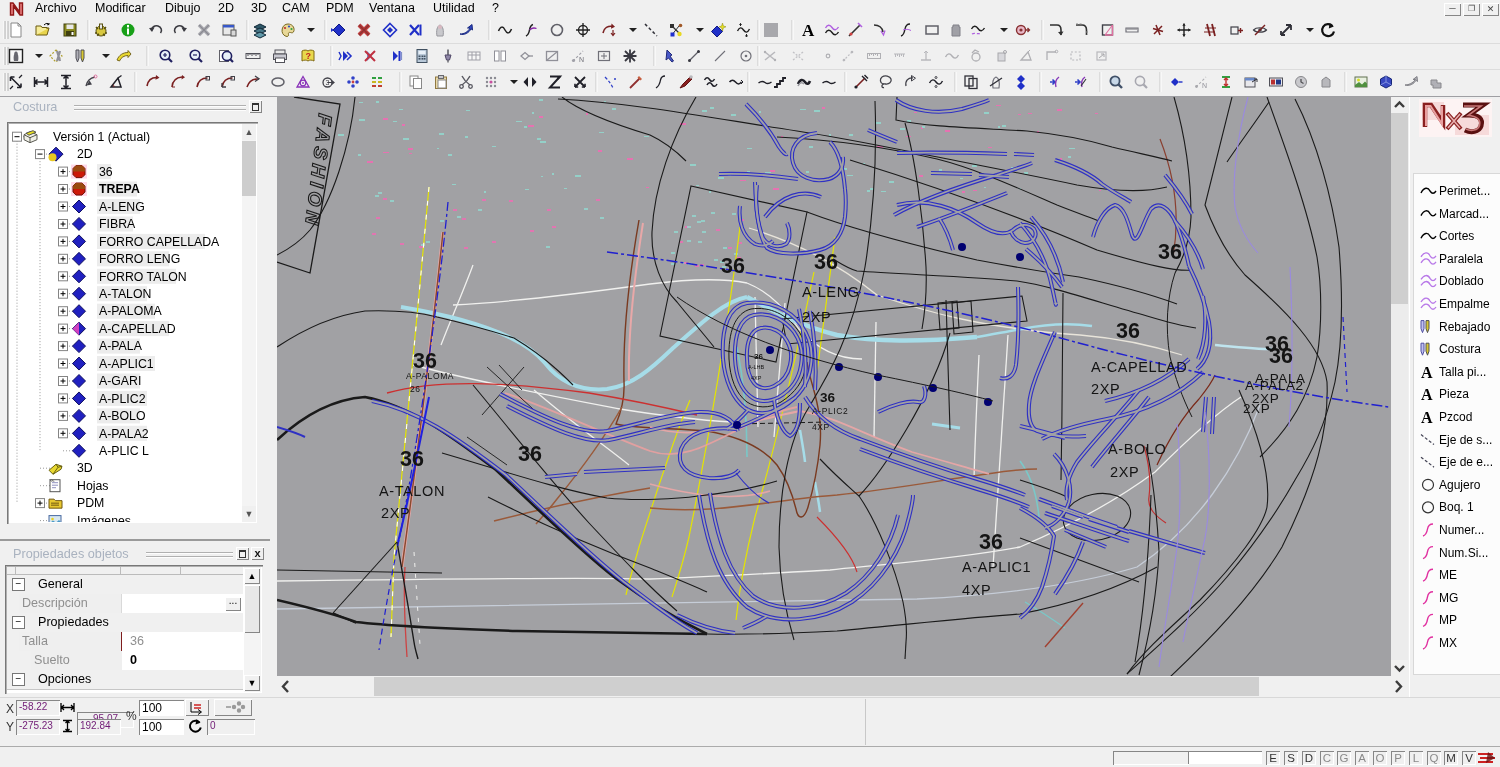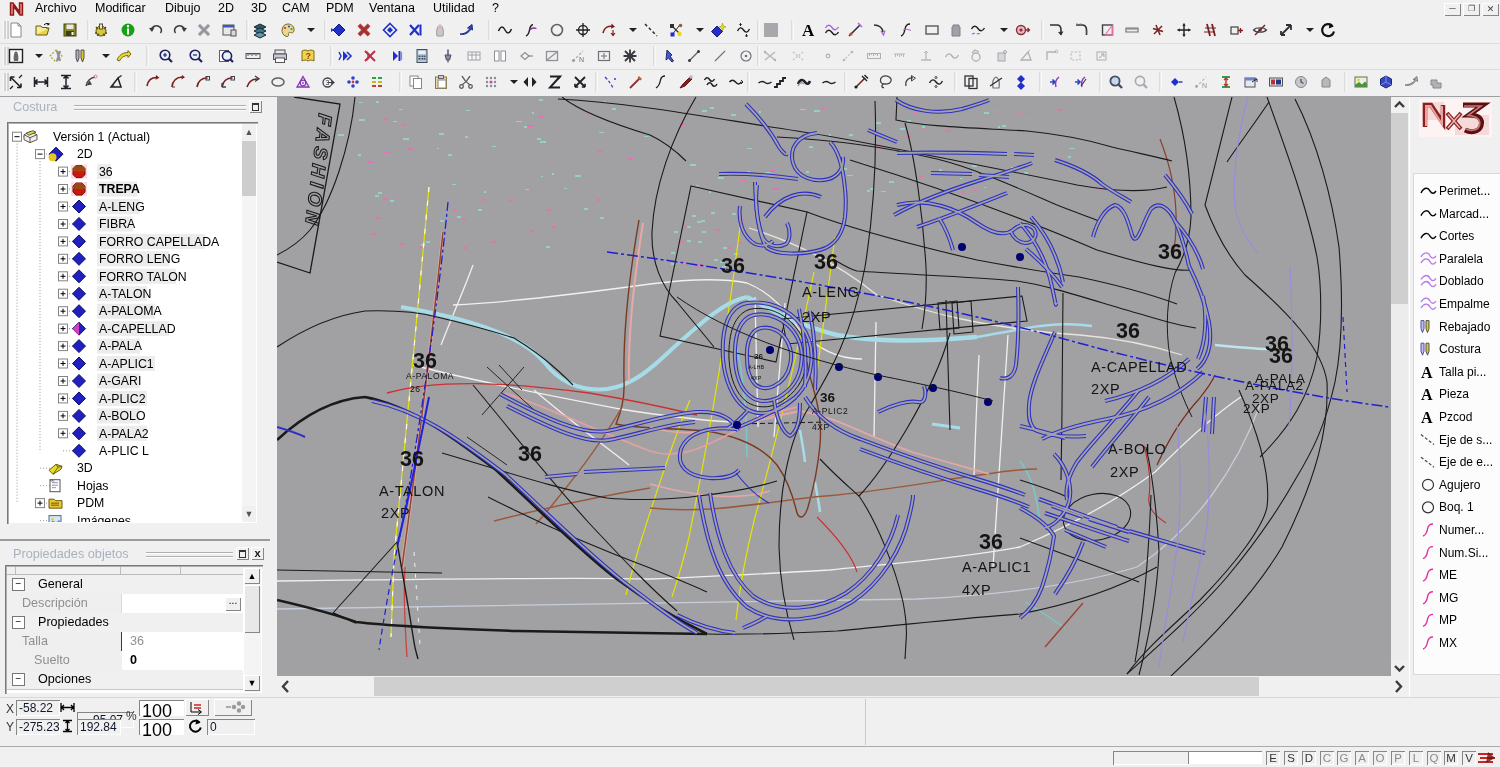--- a/index.html
+++ b/index.html
@@ -1,22 +1,22 @@
 <!DOCTYPE html>
 <html><head><meta charset="utf-8"><style>
 html,body{margin:0;padding:0;width:1500px;height:767px;overflow:hidden;background:#f0f0f0;font-family:"Liberation Sans",sans-serif;}
 #root{position:relative;width:1284px;height:767px;}
 .abs{position:absolute;}
 .sunk{box-shadow:inset 1px 1px 0 #868686, inset -1px -1px 0 #ffffff;background:#f0f0f0;}
 .raise{box-shadow:inset 1px 1px 0 #ffffff, inset -1px -1px 0 #868686;background:#f0f0f0;}
 .whitebox{box-shadow:inset 1px 1px 0 #787878, inset 2px 2px 0 #b0b0b0, inset -1px -1px 0 #f0f0f0;background:#fff;}
 .mnu{display:inline-block;color:#000;font-size:12.5px;}
 .gtxt{color:#a9b2bf;font-size:12.7px;}
-.fld{box-shadow:inset 1px 1px 0 #868686, inset -1px -1px 0 #ffffff;background:#f0f0f0;font-size:12px;color:#0f172a;padding:1px 0 0 3px;}
-.fldw{box-shadow:inset 1px 1px 0 #868686, inset -1px -1px 0 #ffffff;background:#fff;font-size:18px;color:#000;padding:1px 1px 0 3px;}
+.fld{box-shadow:inset 1px 1px 0 #868686, inset -1px -1px 0 #ffffff;background:#f0f0f0;font-size:10px;color:#701a75;padding:1px 0 0 3px;}
+.fldw{box-shadow:inset 1px 1px 0 #868686, inset -1px -1px 0 #ffffff;background:#fff;font-size:12px;color:#000;padding:1px 1px 0 3px;}
 </style></head><body>
 <div id="root">
 <div class="abs" style="left:0;top:0;width:1500px;height:17px;background:#f0f0f0;">
 <svg class="abs" style="left:9px;top:2px" width="15" height="14" viewBox="0 0 15 14">
         <path d="M1.5 13 L1.5 1 L4 1 L10.5 10 L10.5 1 L13.5 1 L13.5 13 L11 13 L4.5 4 L4.5 13 Z" fill="#e88080" stroke="#901818" stroke-width="1.4"></path>
       </svg>
 <span class="mnu abs" style="left:35px;top:1px">Archivo</span>
 <span class="mnu abs" style="left:95px;top:1px">Modificar</span>
 <span class="mnu abs" style="left:165px;top:1px">Dibujo</span>
 <span class="mnu abs" style="left:218px;top:1px">2D</span>

